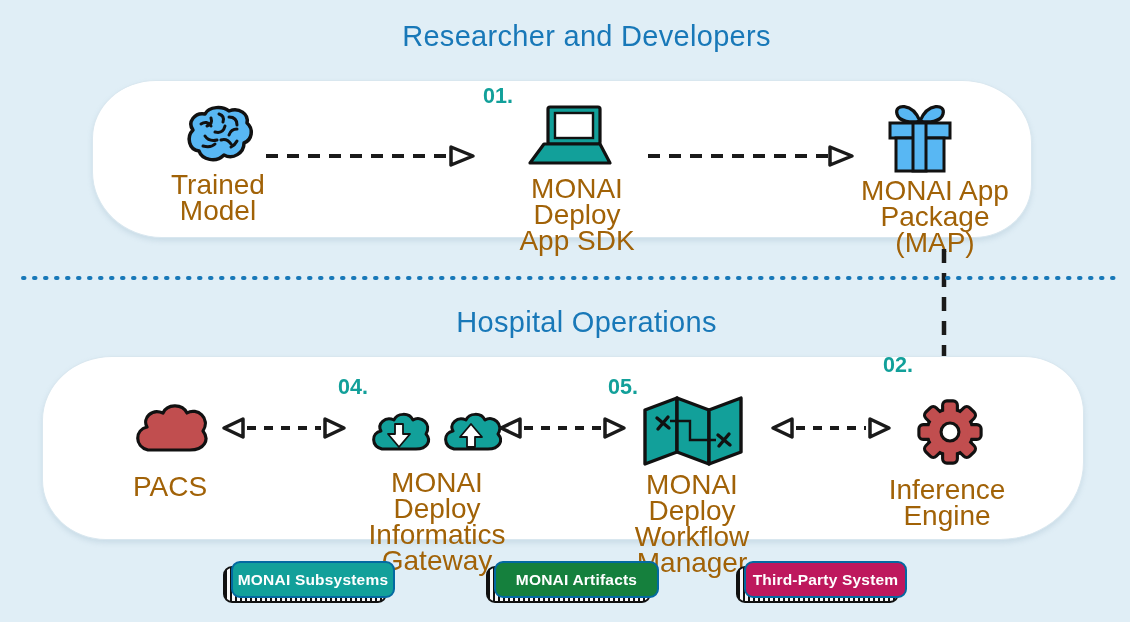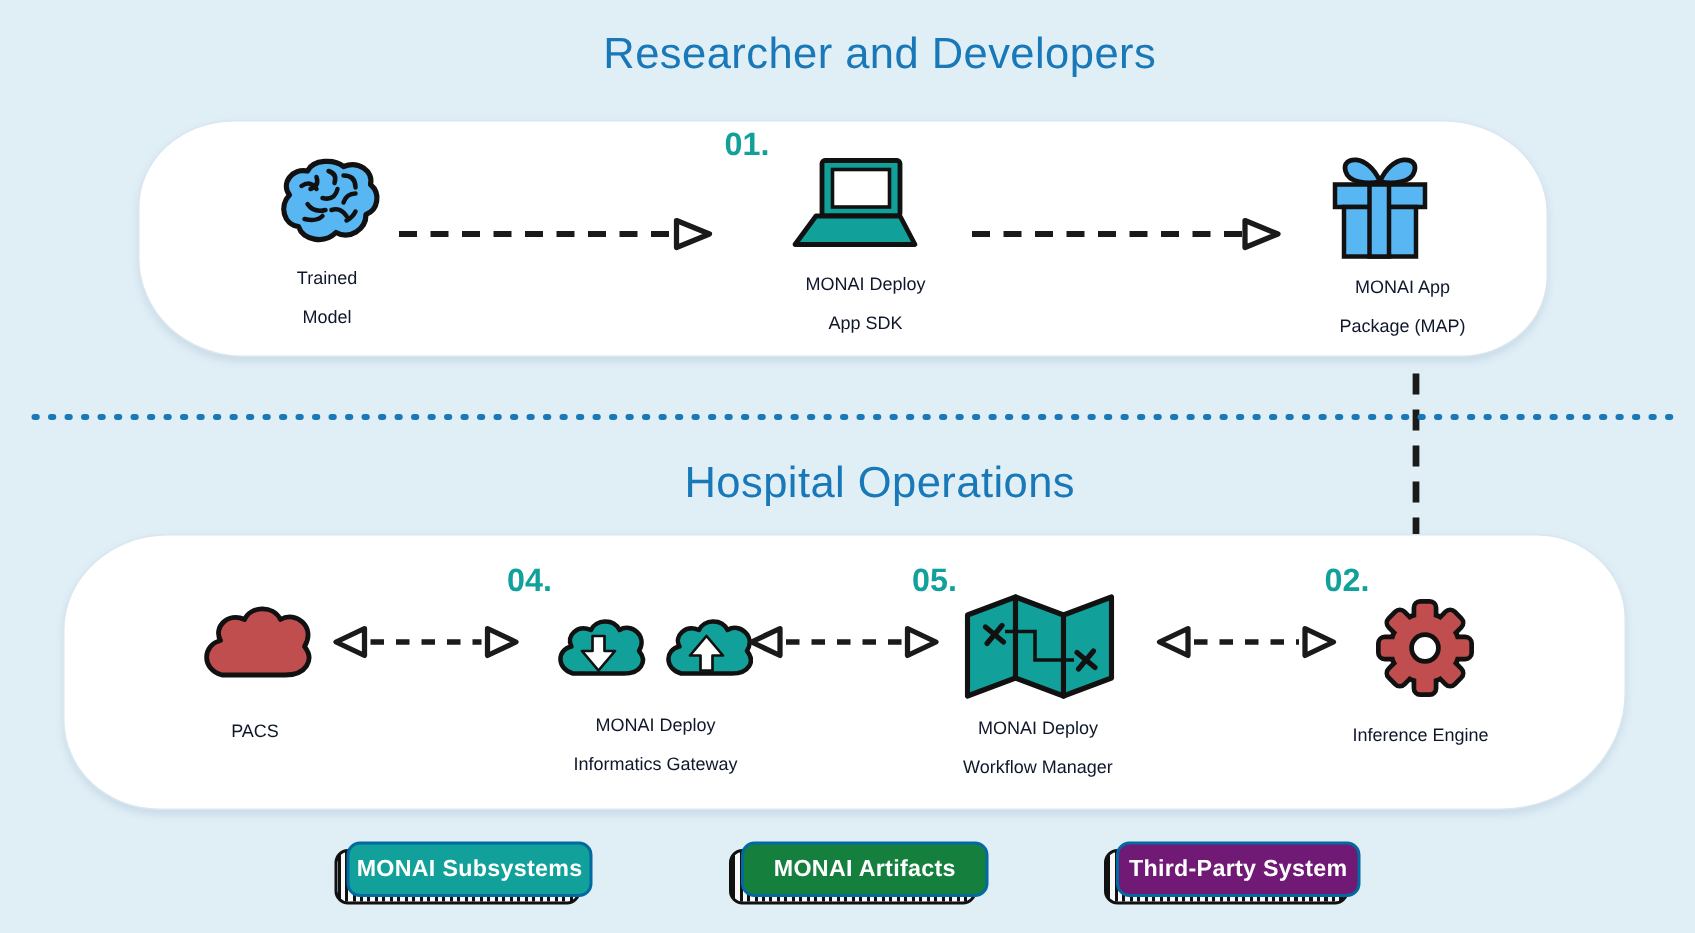--- a/index.html
+++ b/index.html
@@ -18,41 +18,41 @@
     border:1.5px solid #D9E7EF;
     box-shadow:0 3px 5px rgba(140,170,190,0.25);
   }
   .panel-top   { left:92px;  top:80px;  width:938px;  height:156px;
                  border-radius:64px 70px 58px 70px / 58px 62px 54px 66px; }
   .panel-bottom{ left:42px;  top:356px; width:1040px; height:182px;
                  border-radius:70px 60px 84px 64px / 64px 56px 78px 60px; }
   .icon { position:absolute; }
   .node-label {
     position:absolute; text-align:center; white-space:pre-line;
-    font-size:12px; line-height:26px; color:#0f172a; font-weight:500;
+    font-size:28px; line-height:26px; color:#a16207; font-weight:500;
   }
   .step {
     position:absolute; width:44px; text-align:center;
     font-size:21.5px; font-weight:700; color:#12A09A;
   }
   .arrow { position:absolute; }
   .legend-badge { position:absolute; top:561px; height:37px; }
   .legend-badge::before {
     content:""; position:absolute; left:-8px; top:5px; width:100%; height:100%;
     background:repeating-linear-gradient(90deg,#111 0 2px,#f8f8f8 2px 5px);
     border:2px solid #111; border-radius:9px; box-sizing:border-box;
   }
   .badge-face {
     position:absolute; inset:0; border:2px solid #0369a1; border-radius:9px;
     display:flex; align-items:center; justify-content:center;
     color:#fff; font-size:15.5px; font-weight:700; letter-spacing:0.2px;
   }
   .badge-teal { background:#12A09A; }
   .badge-blue { background:#15803d; }
-  .badge-red  { background:#701a75; }
+  .badge-red  { background:#be185d; }
 </style>
 </head>
 <body>
 
 <div class="stage">
 
   <div class="section-title" style="top:20px">Researcher and Developers</div>
 
   <div class="panel panel-top"></div>
 
@@ -161,21 +161,21 @@
   </div>
   <div class="node-label" style="left:602px; top:472px; width:180px">MONAI Deploy
 Workflow Manager</div>
 
   <svg class="arrow" style="left:770px; top:415px" width="123" height="26" viewBox="0 0 123 26">
     <polygon points="22,4 3,13 22,22" fill="#fff" stroke="#1a1a1a" stroke-width="3.5" stroke-linejoin="round"></polygon>
     <line x1="26" y1="13" x2="96" y2="13" stroke="#1a1a1a" stroke-width="3.8" stroke-dasharray="9 8"></line>
     <polygon points="100,4 119,13 100,22" fill="#fff" stroke="#1a1a1a" stroke-width="3.5" stroke-linejoin="round"></polygon>
   </svg>
 
-  <div class="step" style="left:876px; top:375px">02.</div>
+  <div class="step" style="left:876px; top:353px">02.</div>
   <div class="icon" style="left:916px; top:398px">
     <svg width="68" height="68" viewBox="-3 -3 76 76">
       <g stroke="#111" stroke-width="7" fill="#111" stroke-linejoin="round">
         <circle cx="35" cy="35" r="24"></circle>
         <rect x="28.5" y="2" width="13" height="13" rx="3"></rect>
         <rect x="28.5" y="2" width="13" height="13" rx="3" transform="rotate(45 35 35)"></rect>
         <rect x="28.5" y="2" width="13" height="13" rx="3" transform="rotate(90 35 35)"></rect>
         <rect x="28.5" y="2" width="13" height="13" rx="3" transform="rotate(135 35 35)"></rect>
         <rect x="28.5" y="2" width="13" height="13" rx="3" transform="rotate(180 35 35)"></rect>
         <rect x="28.5" y="2" width="13" height="13" rx="3" transform="rotate(225 35 35)"></rect>

